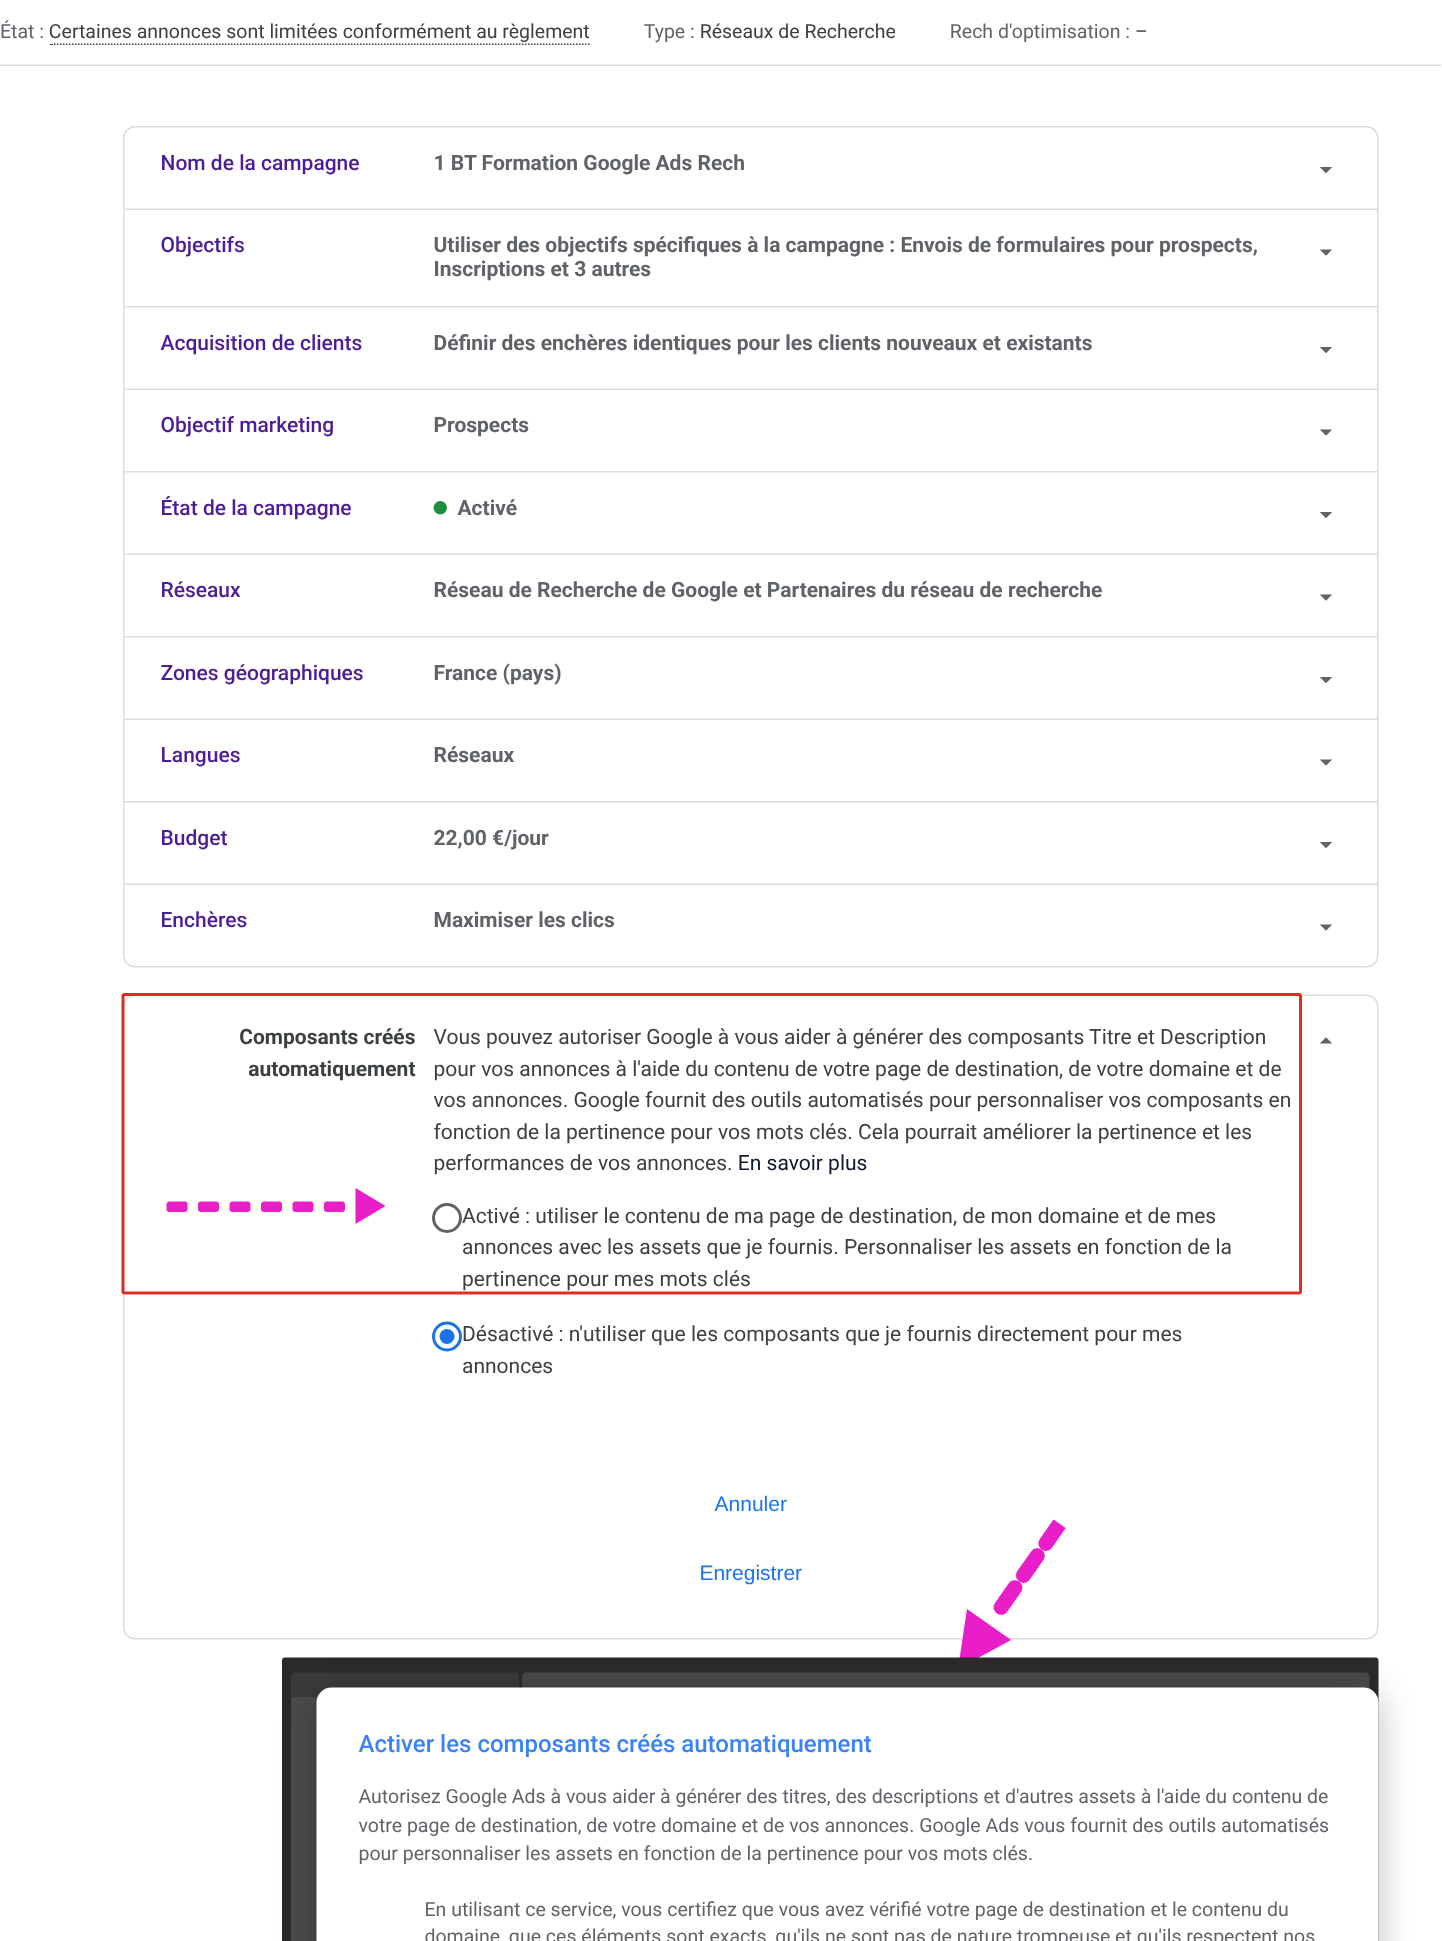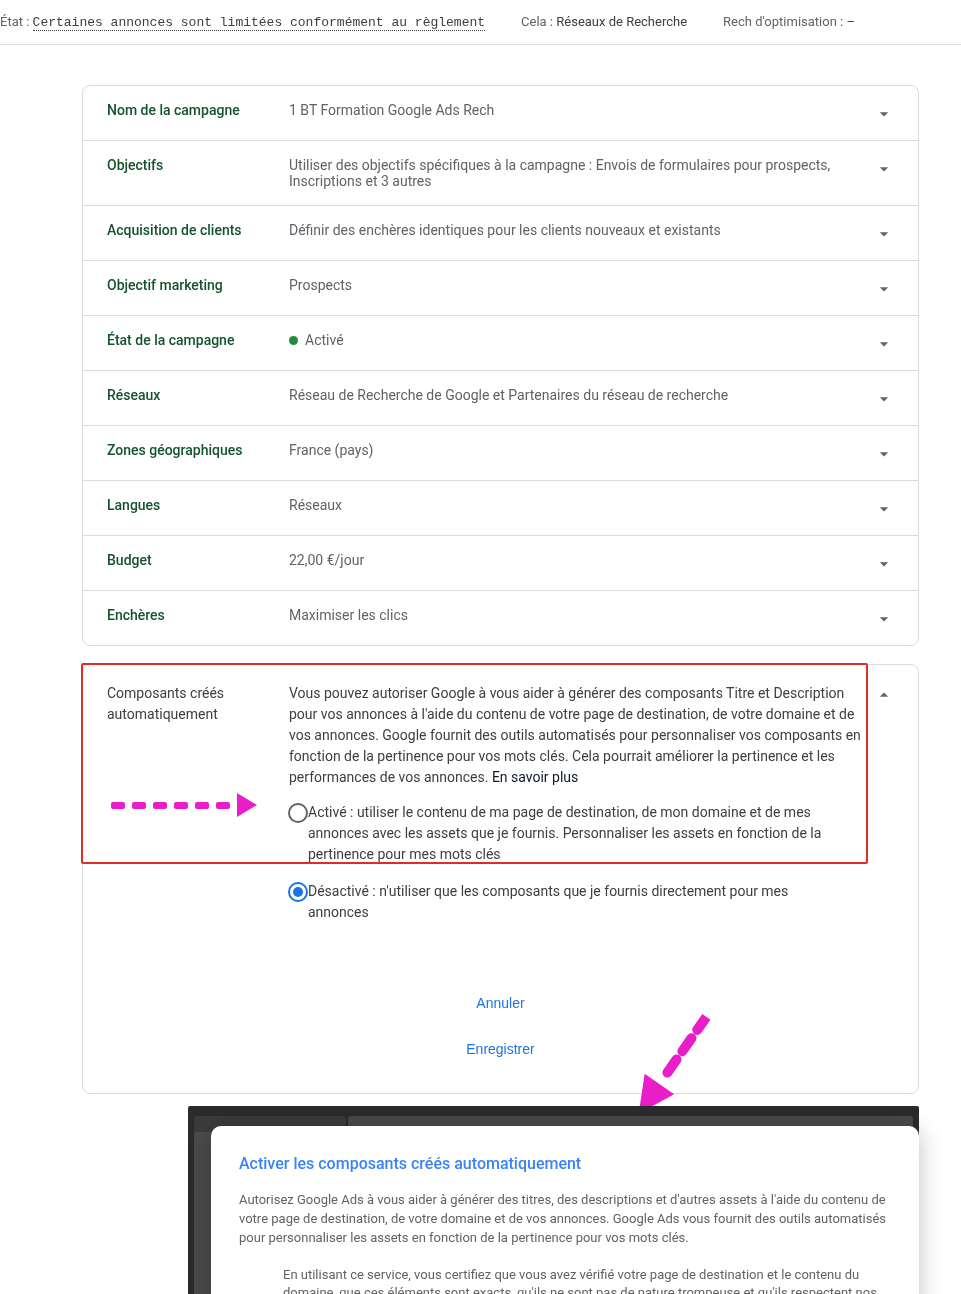--- a/index.html
+++ b/index.html
@@ -1,38 +1,38 @@
 <!DOCTYPE html>
 <html><head>
   <meta charset="utf-8">
   <style>
     * { box-sizing: border-box; margin: 0; padding: 0; }
     body { font-family: Roboto, Arial, sans-serif; background: #fff; color: #3c4043; font-size: 14px; width: 961px; }
 
     .topbar { display: flex; gap: 36px; padding: 14px 0 14px 0; border-bottom: 1px solid #dadce0; font-size: 13px; }
     .topbar .kv { color: #5f6368; }
-    .topbar .dotted { color: #3c4043; border-bottom: 1px dotted #3c4043; font-family: Liberation Mono, monospace; }
+    .topbar .dotted { color: #3c4043; border-bottom: 1px dotted #3c4043; }
     .topbar .val { color: #3c4043; }
 
     .content { padding: 0 0 40px 0; }
 
     .accordion { margin: 40px 42px 0 82px; border: 1px solid #dadce0; border-radius: 8px; overflow: hidden; }
     .row { display: flex; align-items: flex-start; padding: 16px 24px; border-bottom: 1px solid #dadce0; gap: 12px; }
     .row:last-child { border-bottom: none; }
-    .row .label { width: 170px; font-weight: 500; color: #14532d; font-size: 14px; flex-shrink: 0; }
-    .row .value { flex: 1; color: #5f6368; font-size: 14px; }
+    .row .label { width: 170px; font-weight: 500; color: #4c1d95; font-size: 14px; flex-shrink: 0; }
+    .row .value { flex: 1; color: #5f6368; font-size: 14px; font-weight: bold; }
     .row .chev { color: #5f6368; display: flex; align-items: center; padding-top: 2px; }
 
     .status-dot { display: inline-block; width: 9px; height: 9px; border-radius: 50%; background: #1e8e3e; margin-right: 7px; }
 
     .expand-box { margin: 18px 42px 0 82px; border: 1px solid #dadce0; border-radius: 8px; position: relative; padding-bottom: 20px; }
     .highlight { position: absolute; border: 2px solid #d93025; border-radius: 2px; pointer-events: none; top: -2px; left: -2px; right: 50px; height: 201px; }
 
     .expand-head { display: flex; align-items: flex-start; padding: 18px 24px 0 24px; gap: 12px; }
-    .expand-head .label { width: 170px; font-weight: 400; color: #3c4043; font-size: 14px; flex-shrink: 0; line-height: 1.5; }
+    .expand-head .label { width: 170px; font-weight: 700; color: #3c4043; font-size: 14px; flex-shrink: 0; line-height: 1.5; text-align: right; }
     .expand-head .desc { flex: 1; color: #3c4043; font-size: 14px; line-height: 1.5; }
     .expand-head .chev { color: #5f6368; padding-top: 2px; }
     .link { color: #0f172a; text-decoration: none; }
 
     .radio-list { padding: 14px 66px 0 205px; }
     .radio-item { display: flex; margin-bottom: 16px; }
     .radio-circle { width: 20px; height: 20px; border: 2px solid #5f6368; border-radius: 50%; flex-shrink: 0; margin-top: 1px; display: flex; align-items: center; justify-content: center; }
     .radio-circle.selected { border-color: #1a73e8; }
     .radio-circle.selected::after { content: ''; width: 10px; height: 10px; background: #1a73e8; border-radius: 50%; }
     .radio-text { color: #3c4043; font-size: 14px; line-height: 1.5; }
@@ -61,21 +61,21 @@
   </style>
 </head>
 <body>
 
 <div class="topbar">
   <div class="kv">
     <span>État :</span>
     <span class="dotted">Certaines annonces sont limitées conformément au règlement</span>
   </div>
   <div class="kv">
-    <span>Cela :</span>
+    <span>Type :</span>
     <span class="val">Réseaux de Recherche</span>
   </div>
   <div class="kv">
     <span>Rech d'optimisation :</span>
     <span class="val">–</span>
   </div>
 </div>
 
 <div class="content">
 

